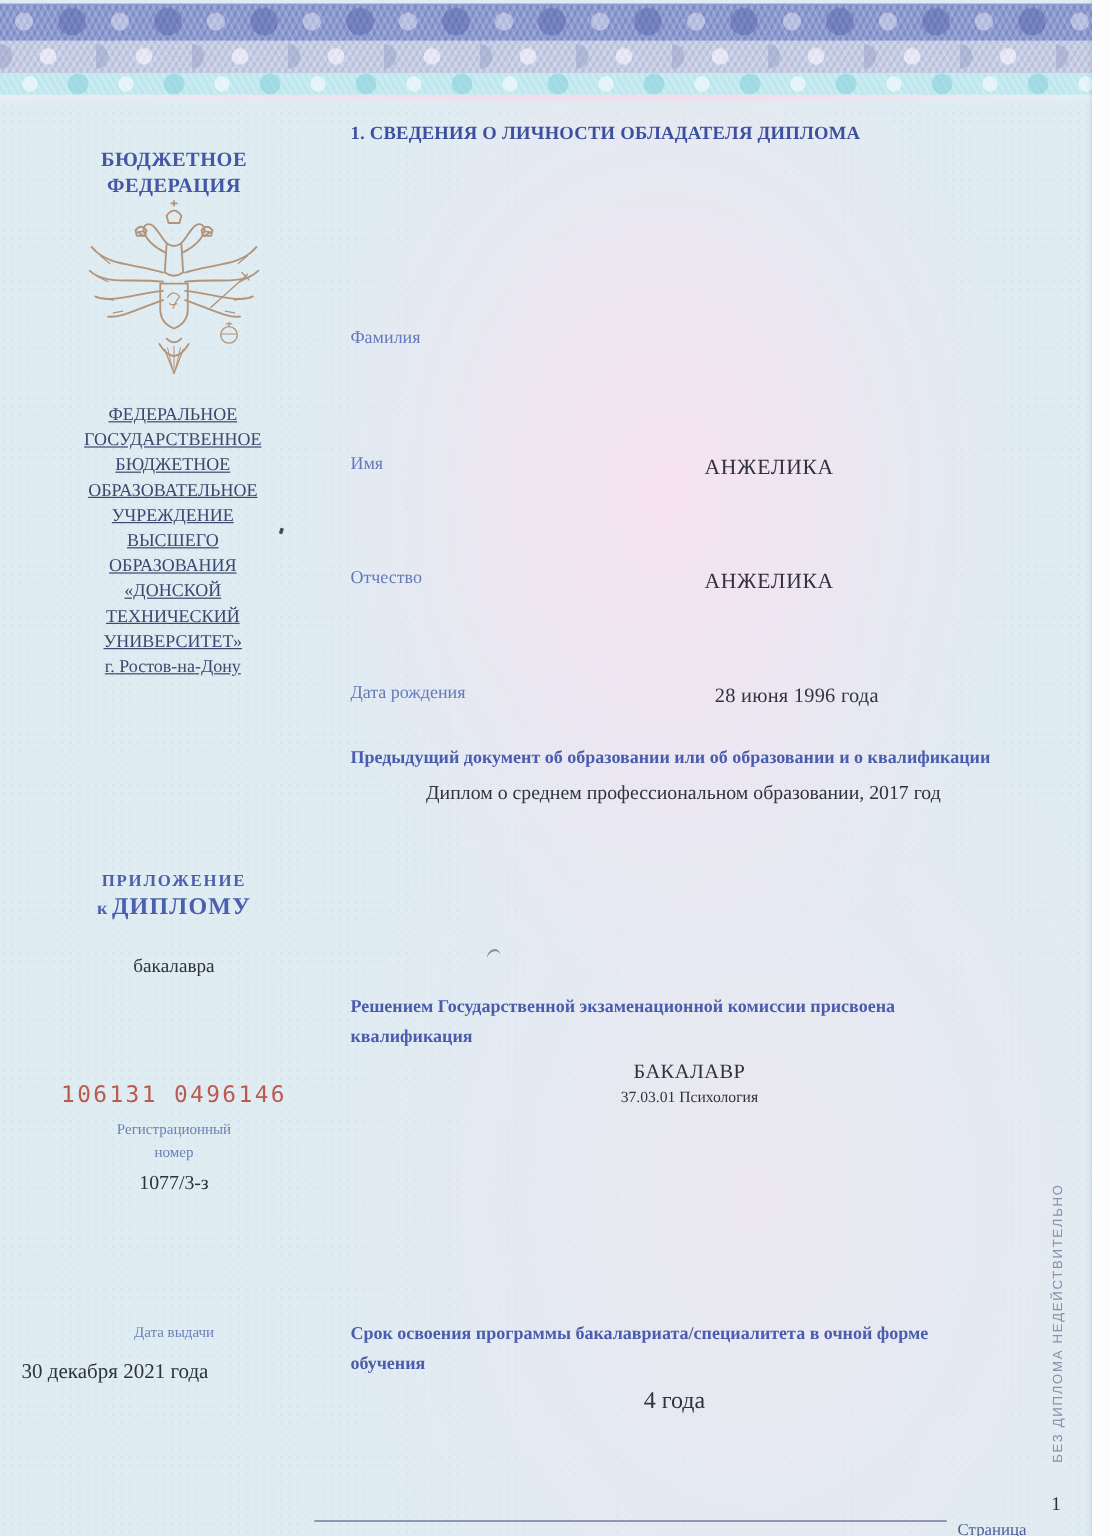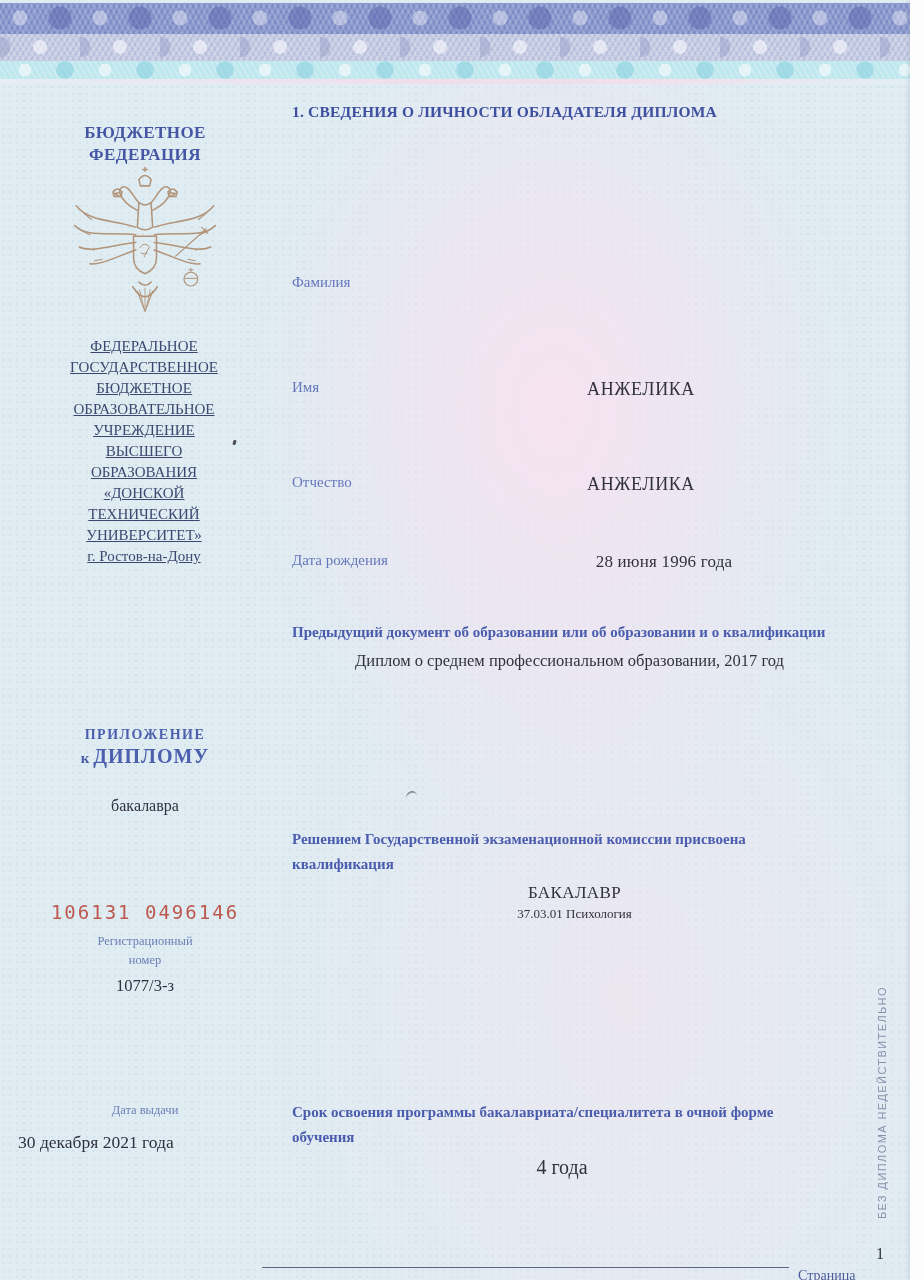--- a/index.html
+++ b/index.html
@@ -52,21 +52,21 @@
     font-size:12.5px;line-height:19px;color:#6d80b8;}
   .regnum{position:absolute;left:30px;top:976px;width:230px;text-align:center;font-size:16.5px;color:#2e3140;}
   .issuelabel{position:absolute;left:30px;top:1103px;width:230px;text-align:center;font-size:12.5px;color:#6d80b8;}
   .issuedate{position:absolute;left:18px;top:1132px;width:250px;font-size:17.5px;color:#2e3140;}
   
   .h-sec{position:absolute;left:292px;width:580px;font-weight:bold;font-size:15.5px;color:#3e4f9f;letter-spacing:.2px;}
   .h1{top:103px;} .h2{top:724px;}
   .frow{position:absolute;left:292px;width:568px;display:flex;align-items:flex-start;margin-top:48px;}
   .frow .lab{flex:0 0 190px;font-size:15px;color:#6478bb;}
   .frow .val{flex:1;text-align:center;font-size:18px;color:#32323e;letter-spacing:.6px;padding-right:60px;}
-  .r1{top:226px;} .r2{top:331px;} .r3{top:426px;} .r4{top:504px;gap:46px;}
+  .r1{top:226px;} .r2{top:331px;} .r3{top:426px;} .r4{top:522px;gap:46px;}
   .r4 .val{font-size:17px;letter-spacing:.2px;}
   .bluepar{position:absolute;left:292px;font-weight:bold;font-size:15px;line-height:25px;color:#4a5cae;}
   .prevlabel{top:620px;width:580px;}
   .prevvalue{position:absolute;left:292px;top:651px;width:555px;text-align:center;font-size:16.5px;color:#32323e;}
   .squiggle{position:absolute;left:405px;top:791px;width:12px;height:6px;
     border-top:2px solid #6b6f80;border-radius:60% 40% 0 0/100% 80% 0 0;transform:rotate(-12deg);opacity:.75;}
   .decision{top:827px;width:520px;}
   .qual{position:absolute;left:292px;top:883px;width:565px;text-align:center;font-size:17px;color:#32323e;letter-spacing:.4px;}
   .prog{position:absolute;left:292px;top:906px;width:565px;text-align:center;font-size:13px;color:#32323e;}
   .duration-label{top:1100px;width:545px;}

